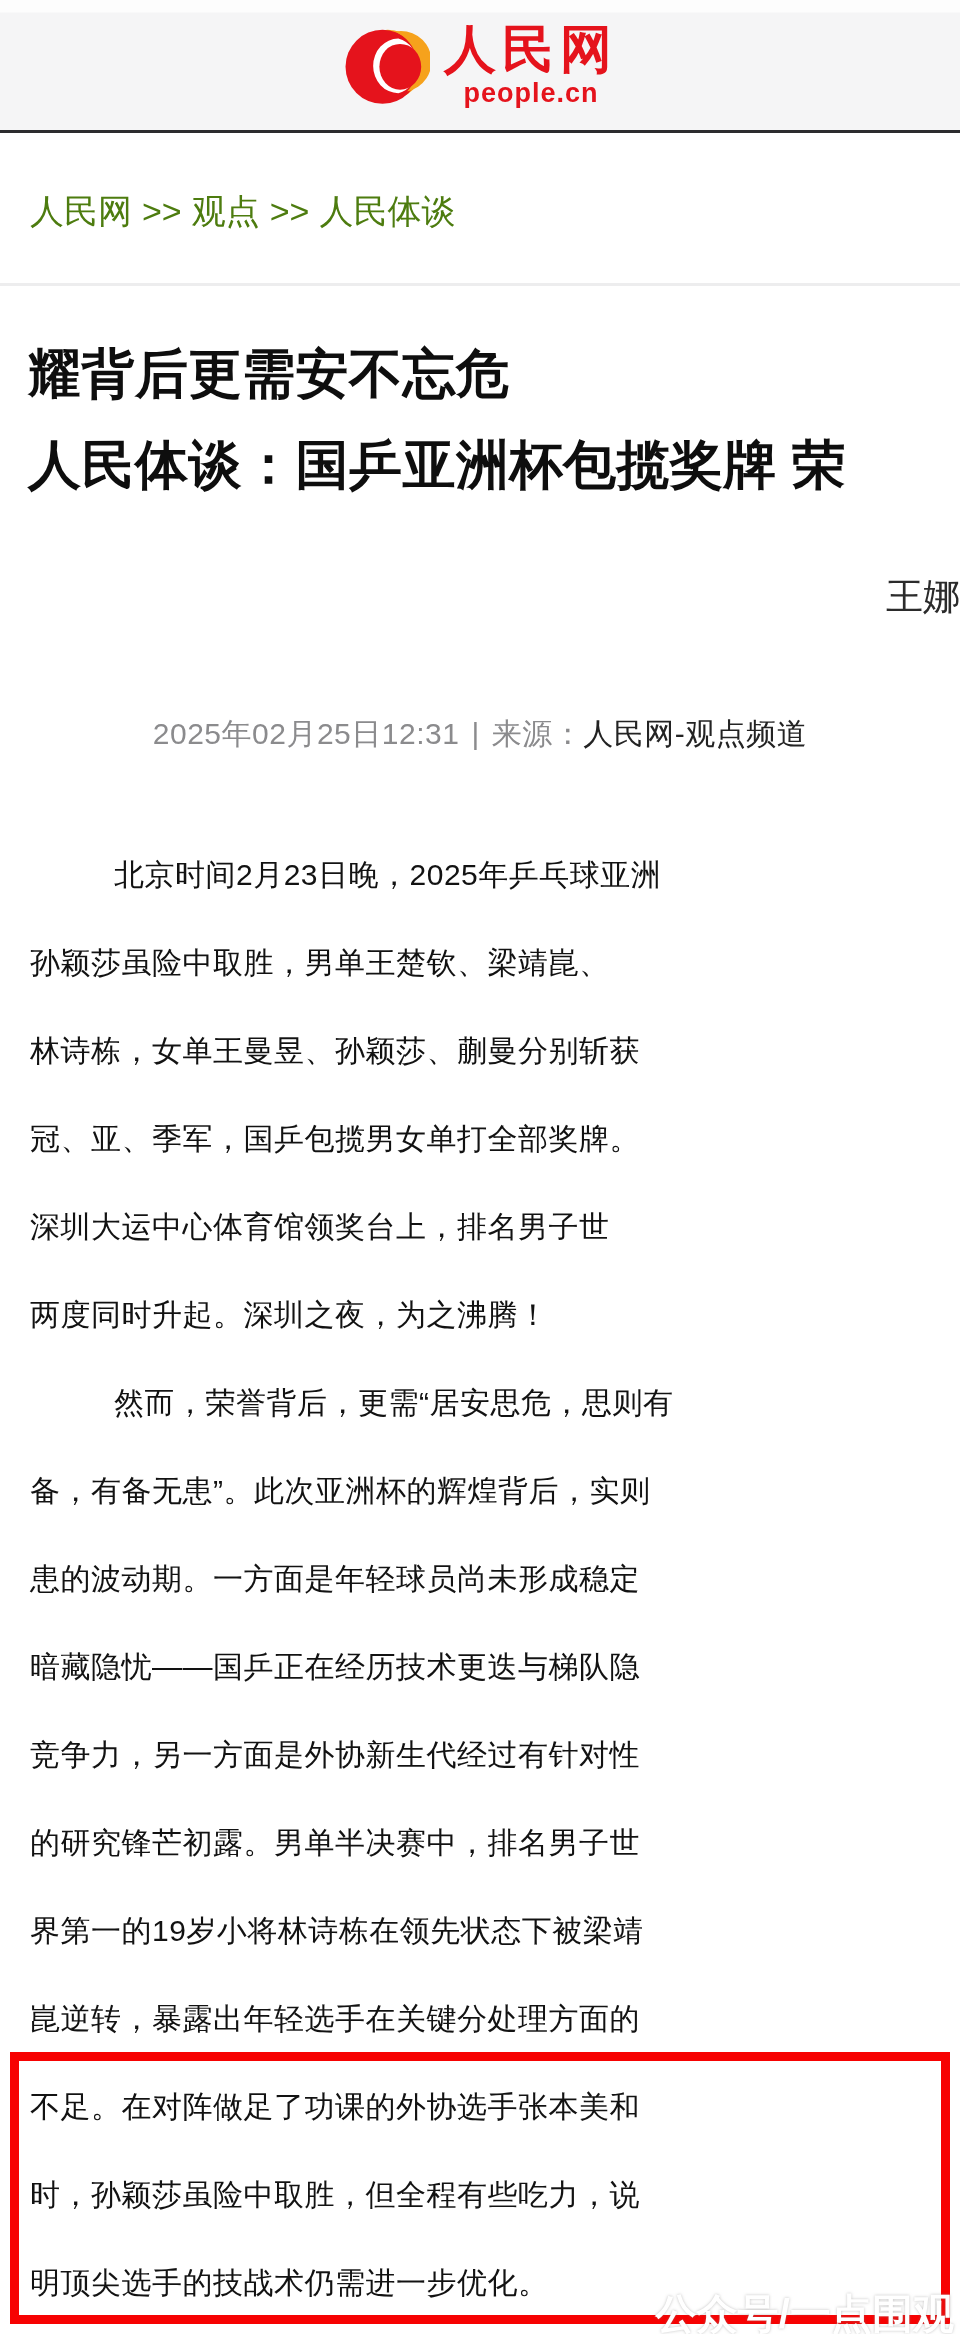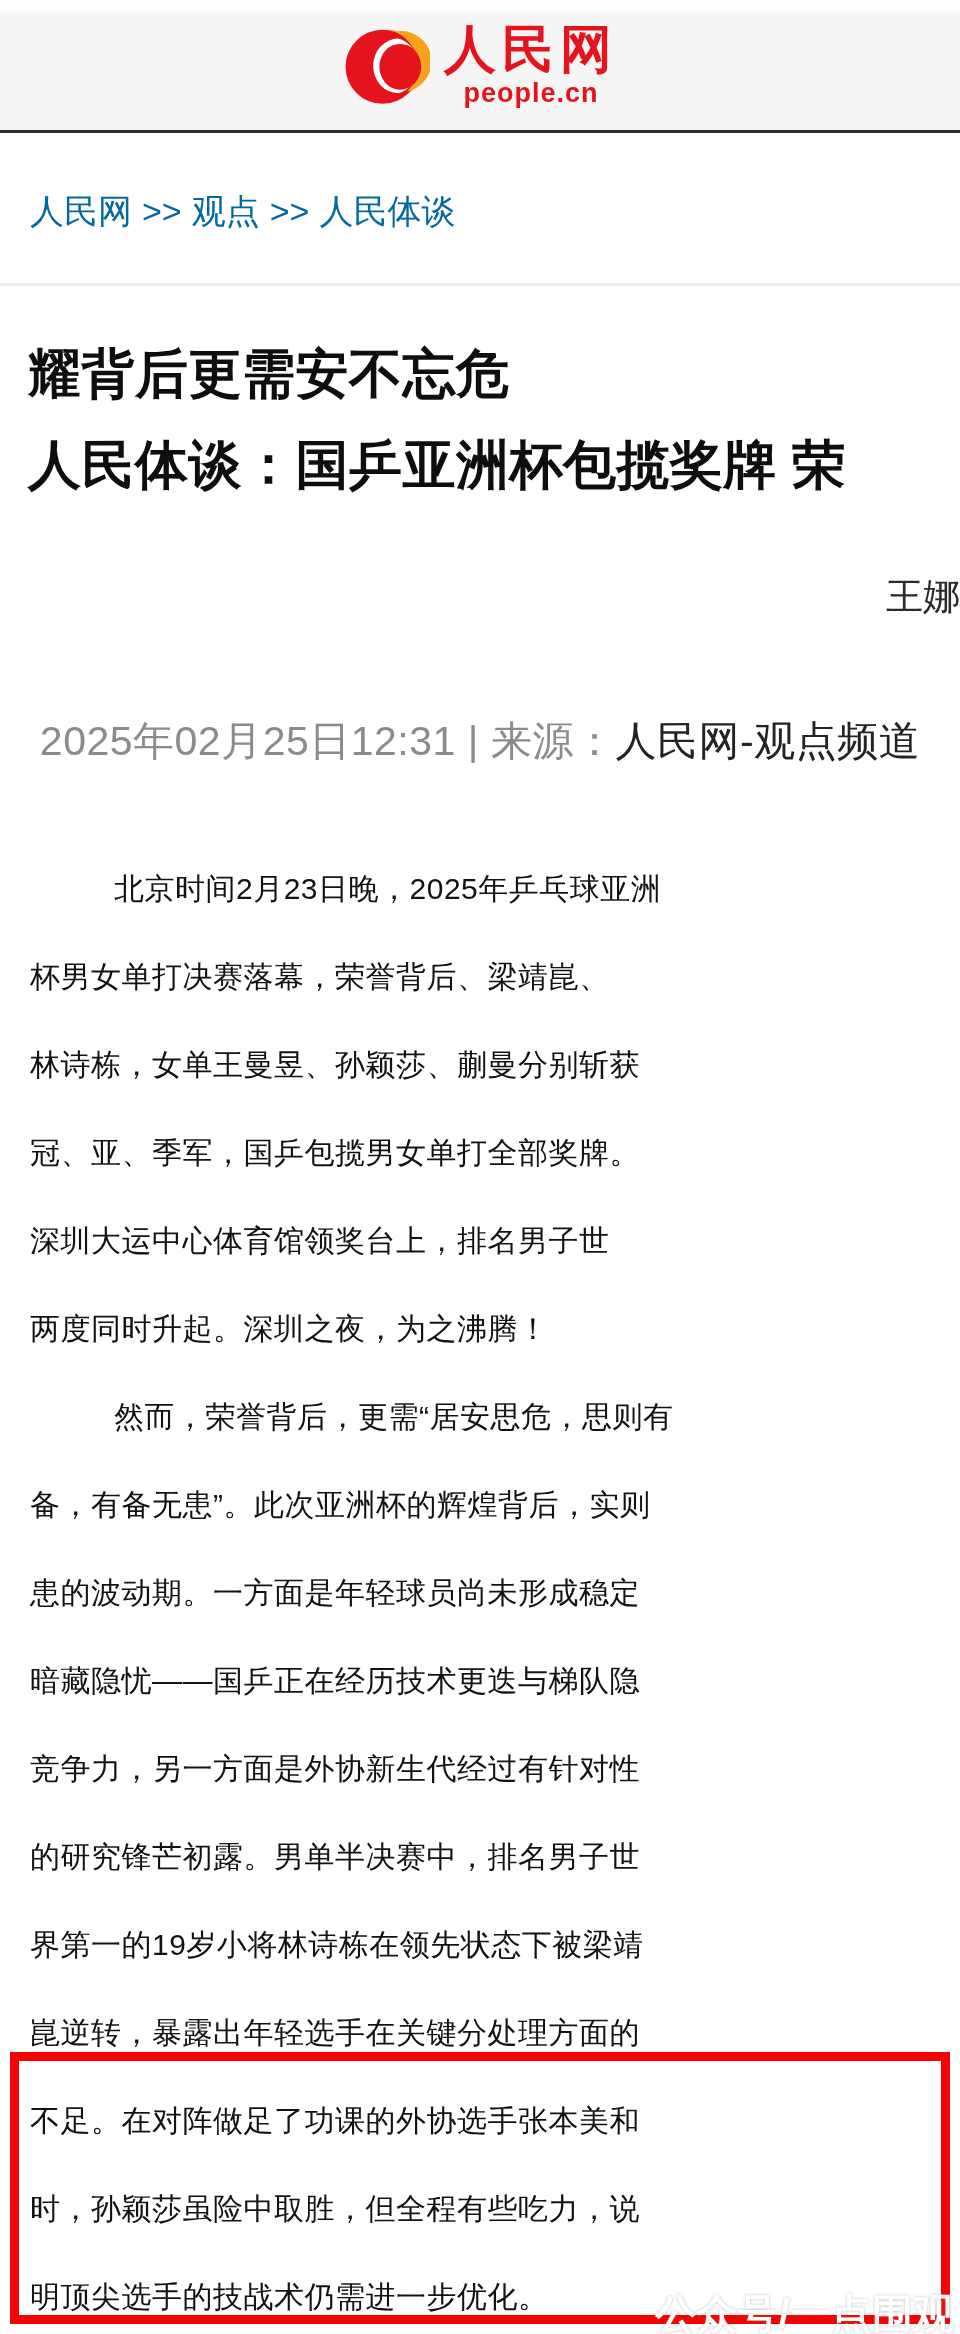--- a/index.html
+++ b/index.html
@@ -14,32 +14,32 @@
     background:linear-gradient(#fdfdfd 0px,#fdfdfd 12px,#f5f5f6 13px,#f5f5f6 100%);
     border-bottom:3px solid #2c2c2e;
     display:flex;align-items:center;justify-content:center;
   }
   .logo{display:flex;align-items:center;gap:14px;cursor:pointer;}
   .logo-ball{width:88px;height:88px;flex:0 0 auto;}
   .logo-texts{display:flex;flex-direction:column;align-items:center;}
   .logo-cn{color:#e5131c;font-size:52px;font-weight:bold;letter-spacing:6px;line-height:54px;}
   .logo-en{color:#e5131c;font-size:27px;font-weight:bold;letter-spacing:1px;line-height:30px;margin-top:2px;}
   
-  .breadcrumb{margin:56px 0 0 30px;font-size:34px;color:#0369a1;}
+  .breadcrumb{margin:56px 0 0 30px;font-size:34px;color:#4d7c0f;}
   .breadcrumb span{cursor:pointer;}
   .crumb-sep{margin:0 10px;cursor:default;}
   .divider{margin-top:48px;border-top:3px solid #ededee;}
   
   .title{
     margin:42px 28px 0 28px;
     font-size:53px;line-height:91px;font-weight:700;
     color:#0e0e0e;letter-spacing:1px;
   }
   .author{margin-top:62px;text-align:right;font-size:37px;color:#2b2b2b;}
-  .meta{margin-top:92px;text-align:center;font-size:41px;color:#8b8b8d;letter-spacing:0.5px;}
+  .meta{margin-top:92px;text-align:center;font-size:30px;color:#8b8b8d;letter-spacing:0.5px;}
   .meta .meta-sep{margin:0 12px;color:#8b8b8d;}
   .meta .source-name{color:#232323;}
   
   .body-text{margin:76px 30px 0 30px;font-size:30px;line-height:88px;color:#121212;}
   .line{white-space:nowrap;letter-spacing:0.5px;}
   .indent{text-indent:84px;}
   
   .highlight-box{
     position:absolute;left:10px;top:2052px;width:940px;height:272px;
     border:9px solid #f70202;box-sizing:border-box;pointer-events:none;
@@ -83,21 +83,21 @@
   </h1>
 
   <div class="author">王娜</div>
 
   <div class="meta">
     <span>2025年02月25日12:31</span><span class="meta-sep">|</span><span>来源：</span><span class="source-name">人民网-观点频道</span>
   </div>
 
   <div class="body-text">
     <div class="line indent">北京时间2月23日晚，2025年乒乓球亚洲</div>
-    <div class="line">杯男女单打决赛落幕，荣誉背后、梁靖崑、</div>
+    <div class="line">孙颖莎虽险中取胜，男单王楚钦、梁靖崑、</div>
     <div class="line">林诗栋，女单王曼昱、孙颖莎、蒯曼分别斩获</div>
     <div class="line">冠、亚、季军，国乒包揽男女单打全部奖牌。</div>
     <div class="line">深圳大运中心体育馆领奖台上，排名男子世</div>
     <div class="line">两度同时升起。深圳之夜，为之沸腾！</div>
     <div class="line indent">然而，荣誉背后，更需“居安思危，思则有</div>
     <div class="line">备，有备无患”。此次亚洲杯的辉煌背后，实则</div>
     <div class="line">患的波动期。一方面是年轻球员尚未形成稳定</div>
     <div class="line">暗藏隐忧——国乒正在经历技术更迭与梯队隐</div>
     <div class="line">竞争力，另一方面是外协新生代经过有针对性</div>
     <div class="line">的研究锋芒初露。男单半决赛中，排名男子世</div>

